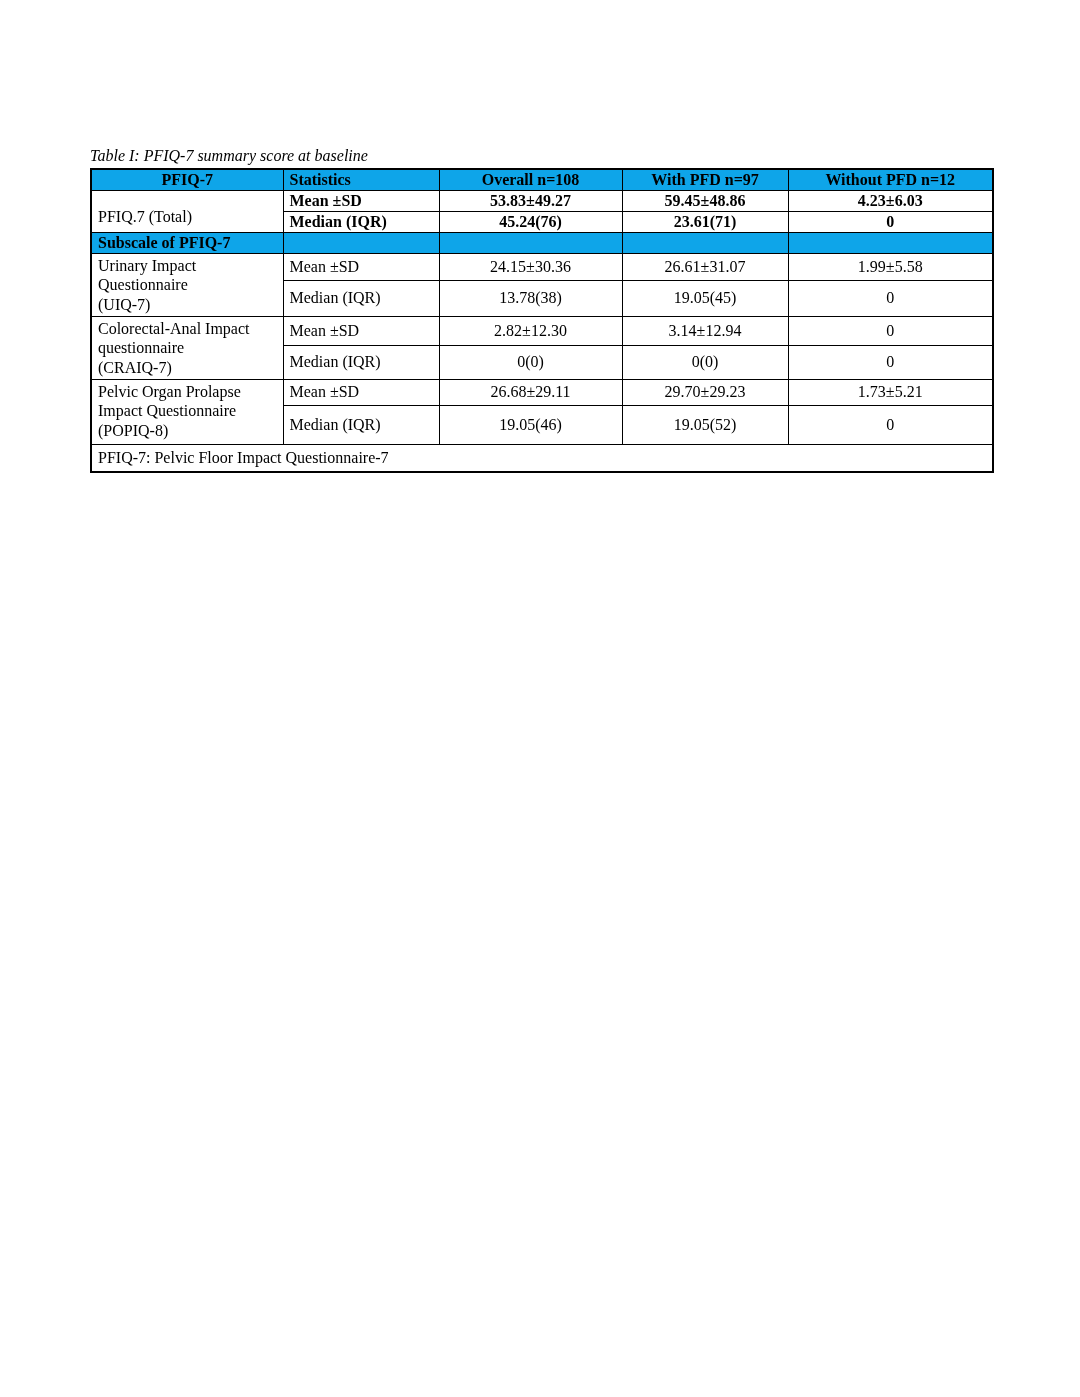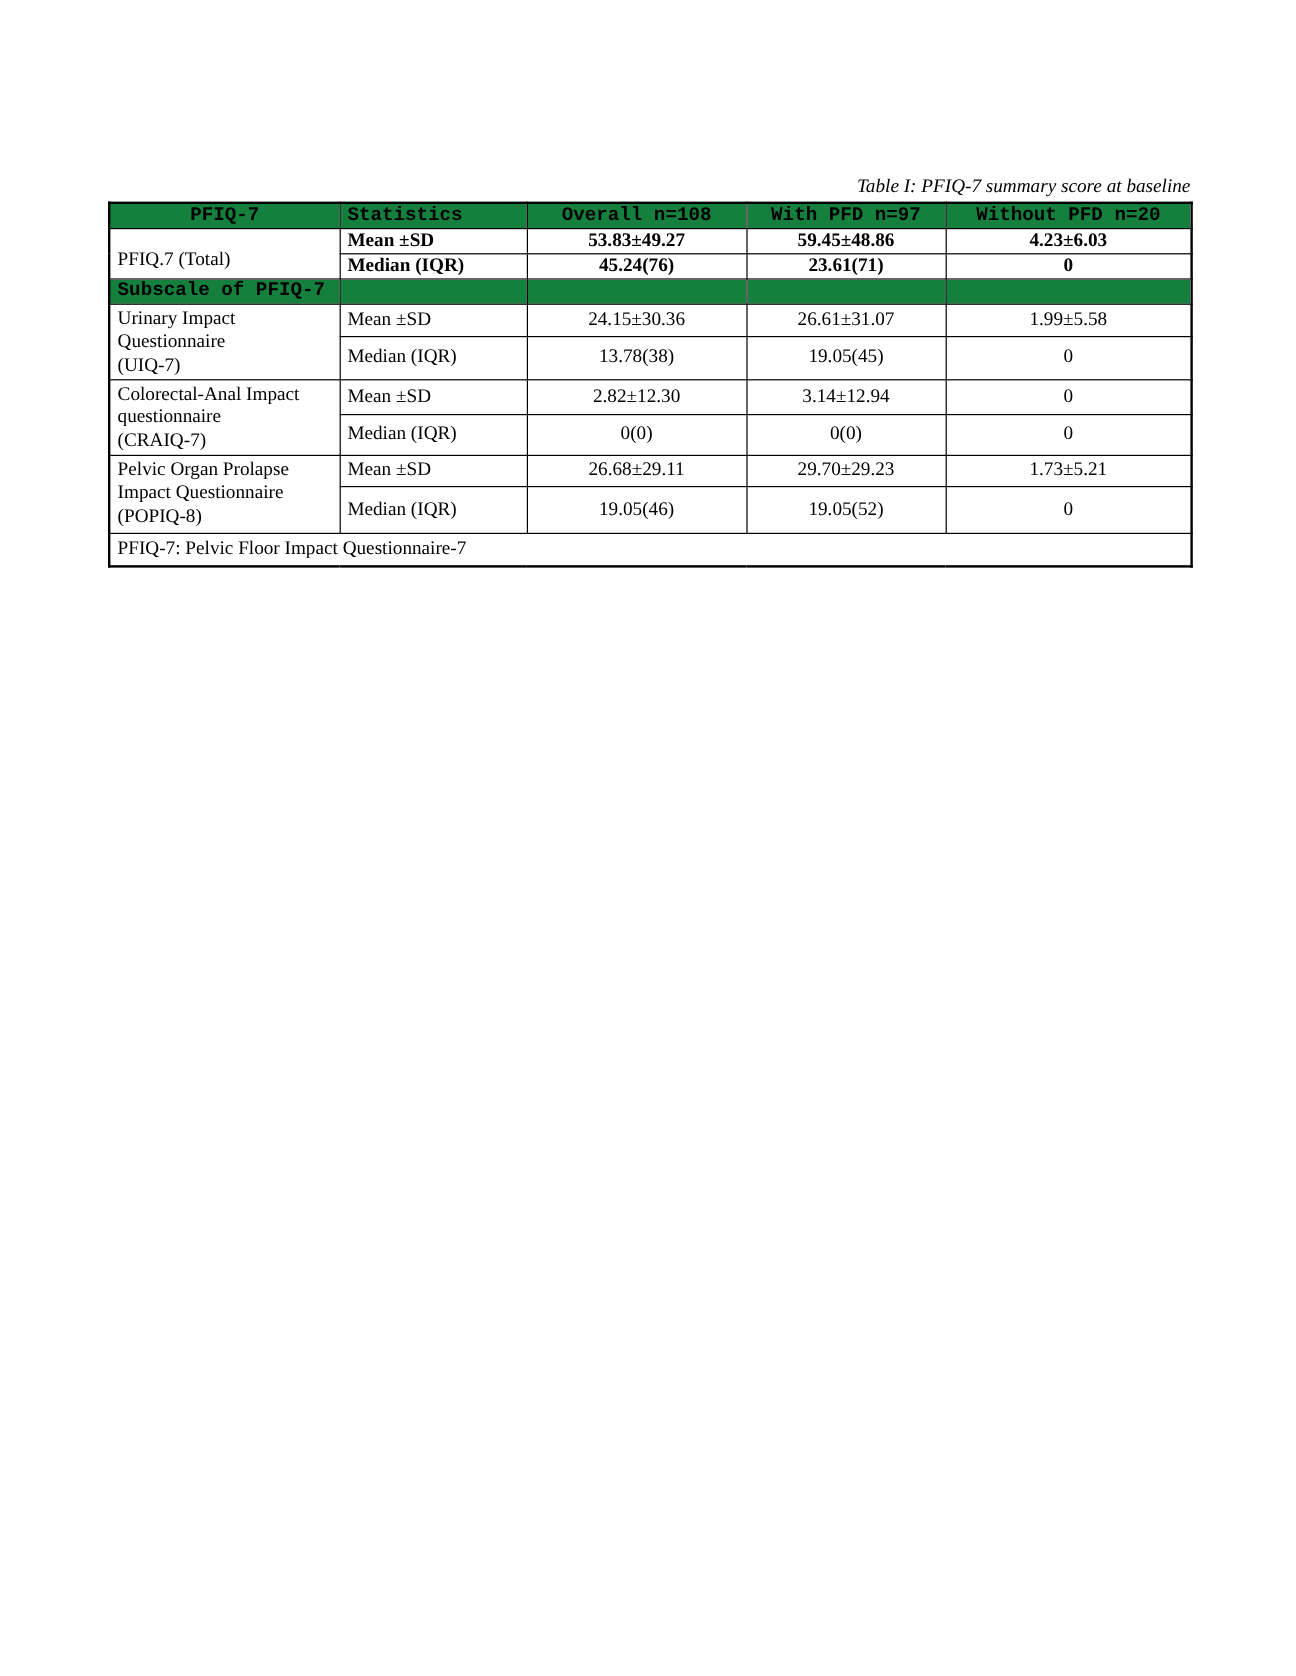--- a/index.html
+++ b/index.html
@@ -14,41 +14,41 @@
   }
   .content{
     position:absolute;
     left:90px;
     top:147px;
     width:902px;
   }
   .caption{
     font-style:italic;
     font-size:16px;
-    text-align:right;
+    text-align:left;
     margin:0 0 3px 0;
     white-space:nowrap;
   }
   table{
     border-collapse:collapse;
     table-layout:fixed;
     width:902px;
     border:2px solid #000;
   }
   td{
     border:1px solid #000;
     font-size:16px;
     line-height:1.22;
     padding:0 6px;
     vertical-align:middle;
     overflow:hidden;
   }
   .c{text-align:center;}
   .b{font-weight:bold;}
-  .shade td{background:#15803d;font-family:Liberation Mono, monospace;}
+  .shade td{background:#0ea5e9;}
   .label{
     vertical-align:top;
     white-space:pre-line;
     padding-top:2px;
   }
   .mid{
     vertical-align:middle;
     white-space:normal;
     padding-top:12px;
     margin-left:48px;
@@ -70,21 +70,21 @@
         <col style="width:166px">
         <col style="width:205px">
       </colgroup>
       <tbody>
 
         <tr class="shade" style="height:21px">
           <td class="c b">PFIQ-7</td>
           <td class="b">Statistics</td>
           <td class="c b">Overall n=108</td>
           <td class="c b">With PFD n=97</td>
-          <td class="c b">Without PFD n=20</td>
+          <td class="c b">Without PFD n=12</td>
         </tr>
 
         <tr style="height:21px">
           <td rowspan="2" class="label mid">PFIQ.7 (Total)</td>
           <td class="b">Mean ±SD</td>
           <td class="c b">53.83±49.27</td>
           <td class="c b">59.45±48.86</td>
           <td class="c b">4.23±6.03</td>
         </tr>
         <tr style="height:21px">

